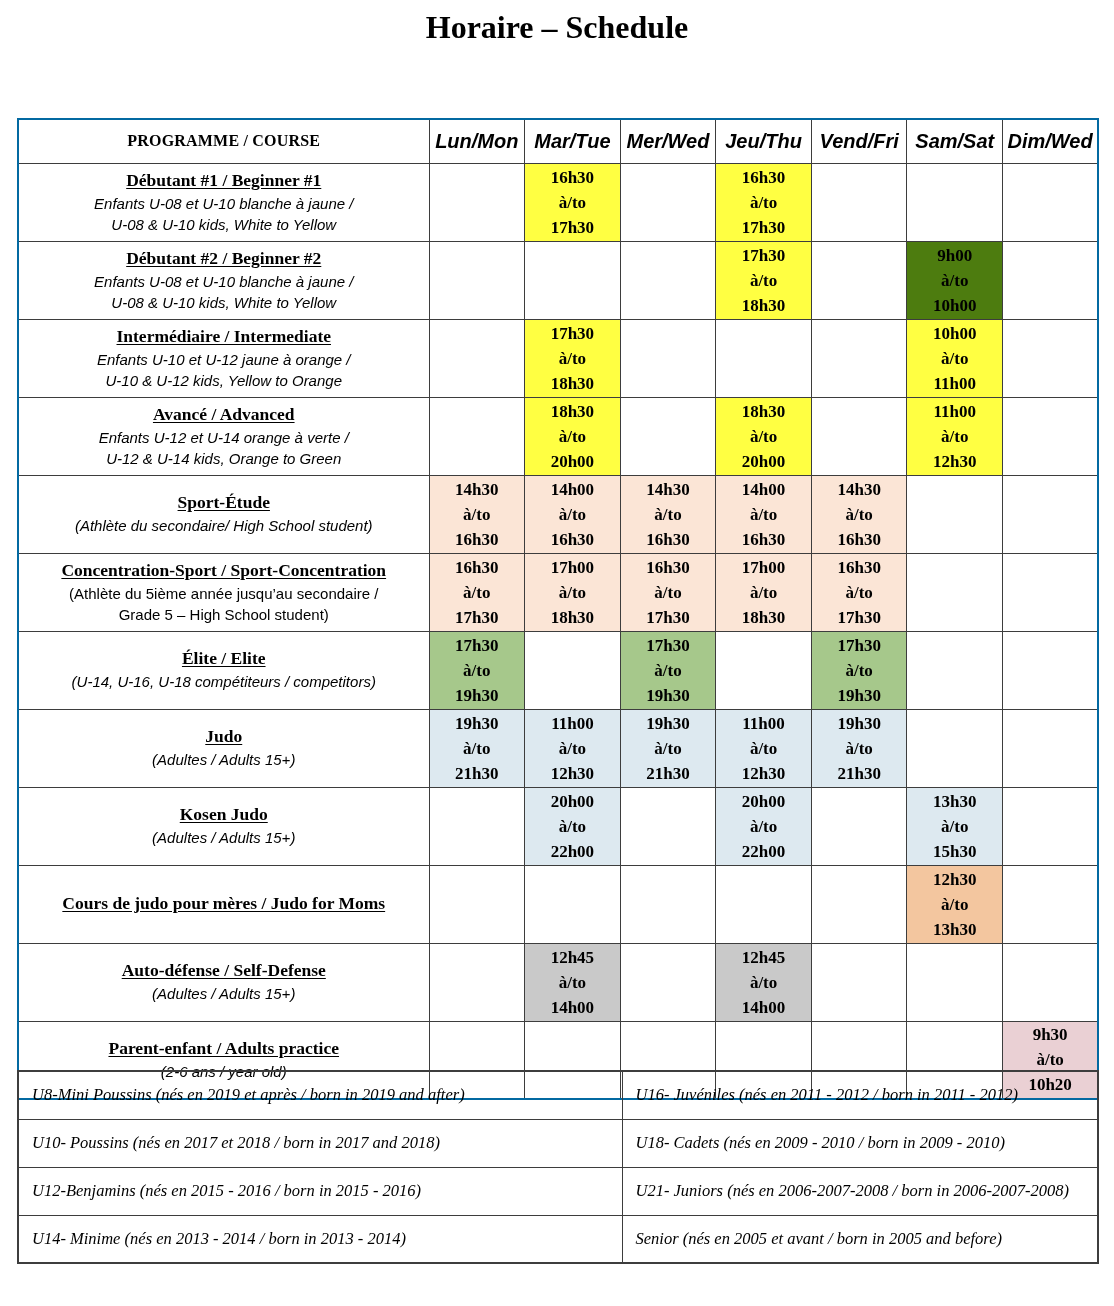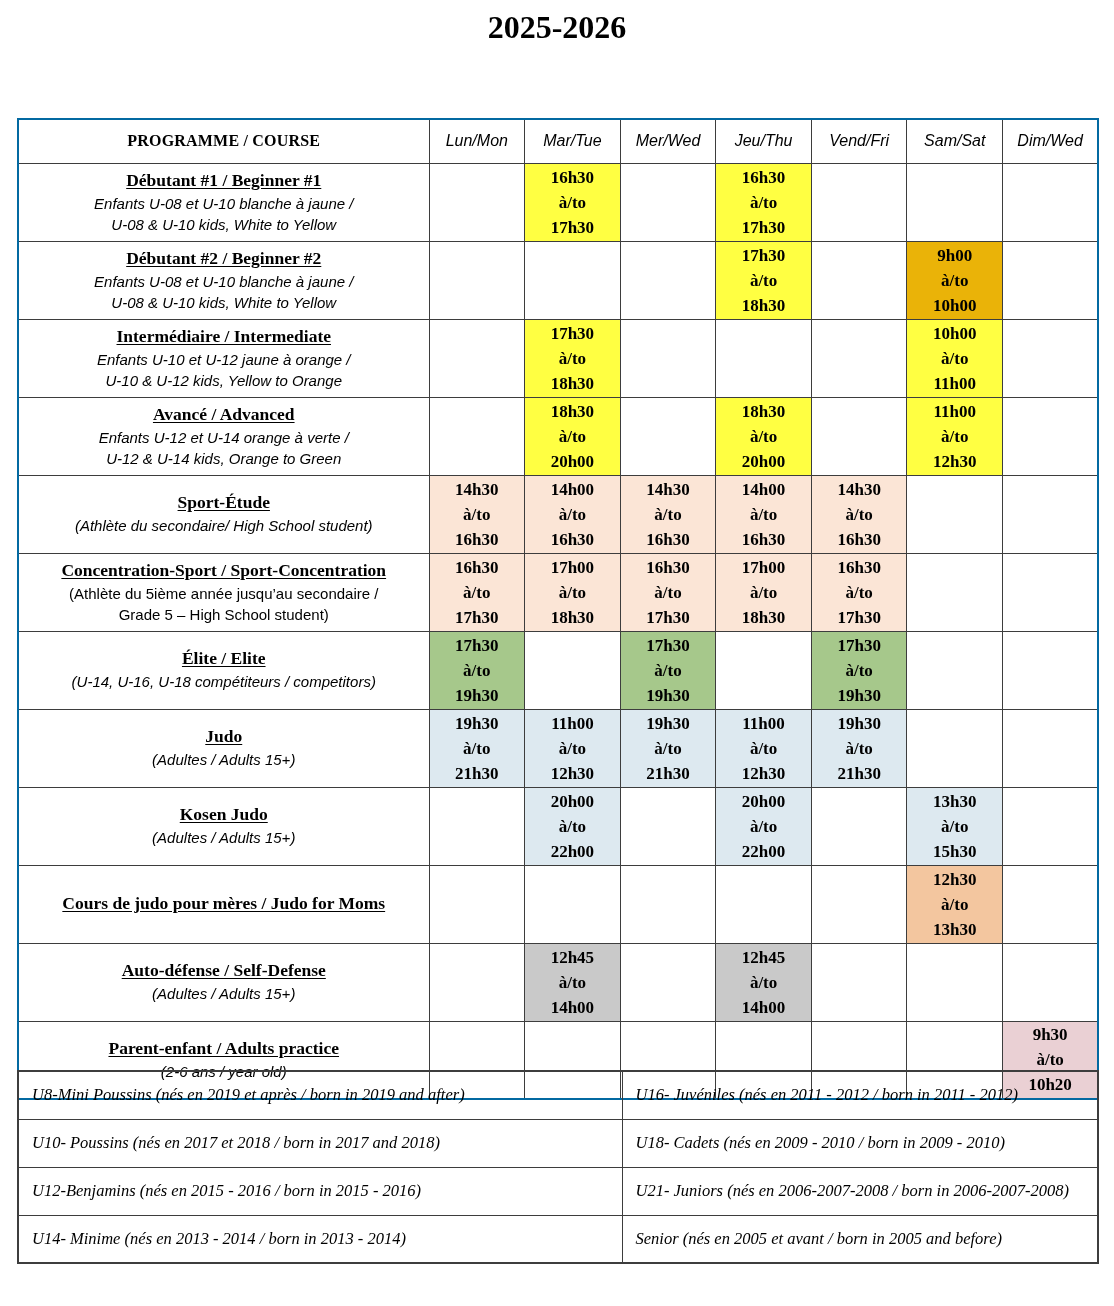--- a/index.html
+++ b/index.html
@@ -32,21 +32,21 @@
   }
   .sched thead tr { height:44px; }
   .sched tbody tr { height:78px; }
   .prog-head {
     font-family:"Liberation Serif", serif;
     font-weight:bold; font-size:16px;
     letter-spacing:0.2px;
   }
   .day-head {
     font-family:"Liberation Sans", sans-serif;
-    font-style:italic; font-weight:normal; font-size:16px;
+    font-style:italic; font-weight:bold; font-size:20px;
   }
   .row-title {
     font-family:"Liberation Serif", serif;
     font-weight:bold; font-size:17.5px;
     text-decoration:underline;
     text-underline-offset:2px;
     margin-bottom:2px;
   }
   .row-sub {
     font-family:"Liberation Sans", sans-serif;
@@ -69,21 +69,21 @@
     font-style:italic; font-size:16.5px;
     padding:0 6px 0 13px;
     vertical-align:middle;
     text-align:left;
   }
 </style>
 </head>
 <body>
 
 <div class="page-title">
-  <div>2025-2026</div>
+  <div>Horaire – Schedule</div>
 </div>
 
 <table class="sched">
   <colgroup>
     <col style="width:411px">
     <col style="width:95.6px">
       <col style="width:95.6px">
       <col style="width:95.6px">
     <col style="width:95.6px">
       <col style="width:95.6px">
@@ -139,21 +139,21 @@
         <td></td>
         <td></td>
         <td style="background: rgb(255, 255, 66);">
           <div class="slot">
             <div>17h30</div>
             <div>à/to</div>
             <div>18h30</div>
           </div>
         </td>
         <td></td>
-        <td style="background: #eab308;">
+        <td style="background: #4d7c0f;">
           <div class="slot">
             <div>9h00</div>
             <div>à/to</div>
             <div>10h00</div>
           </div>
         </td>
         <td></td>
       </tr>
       <tr>
         <td>

